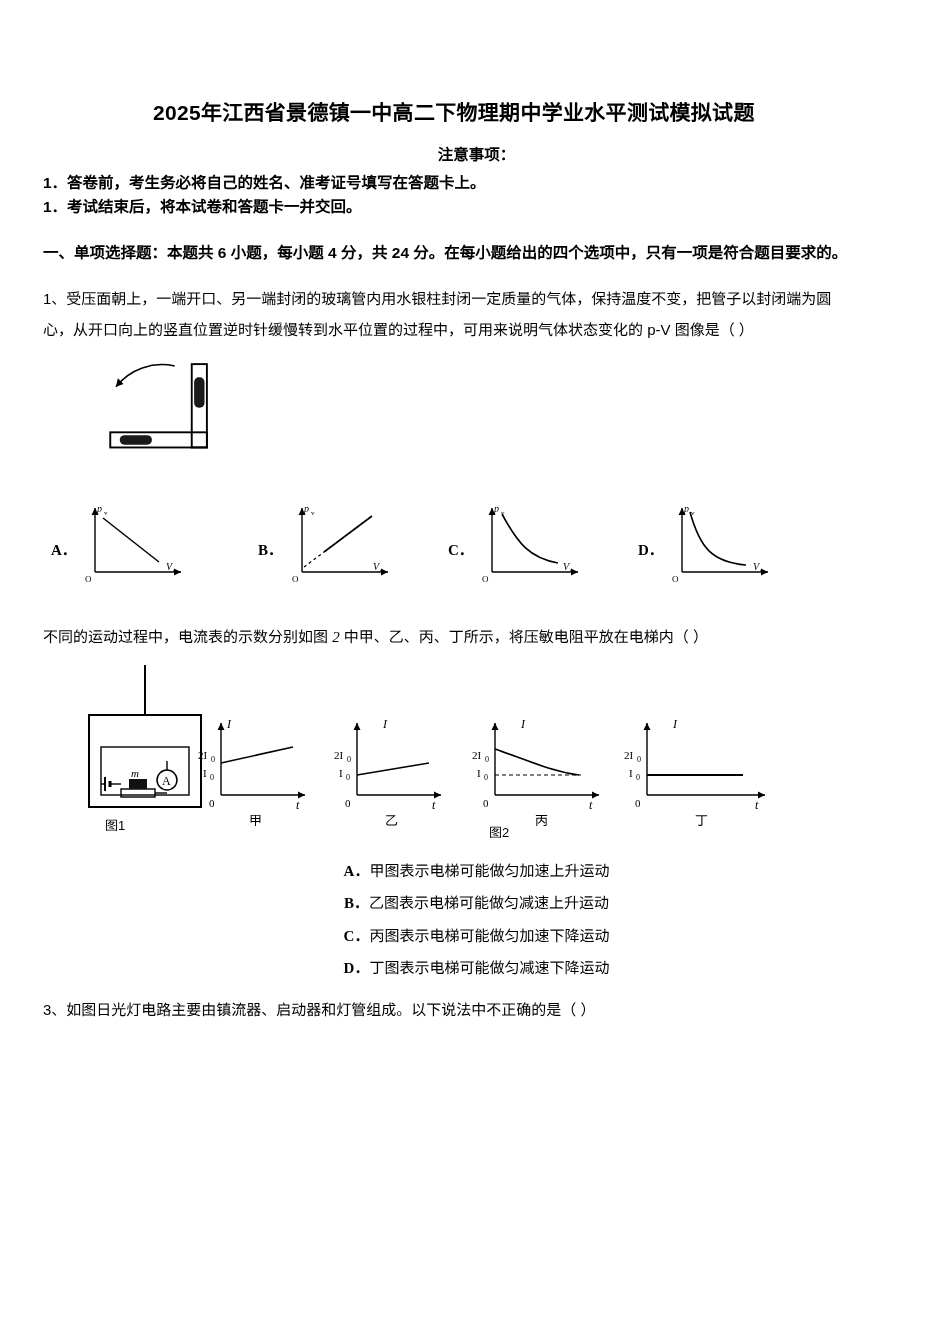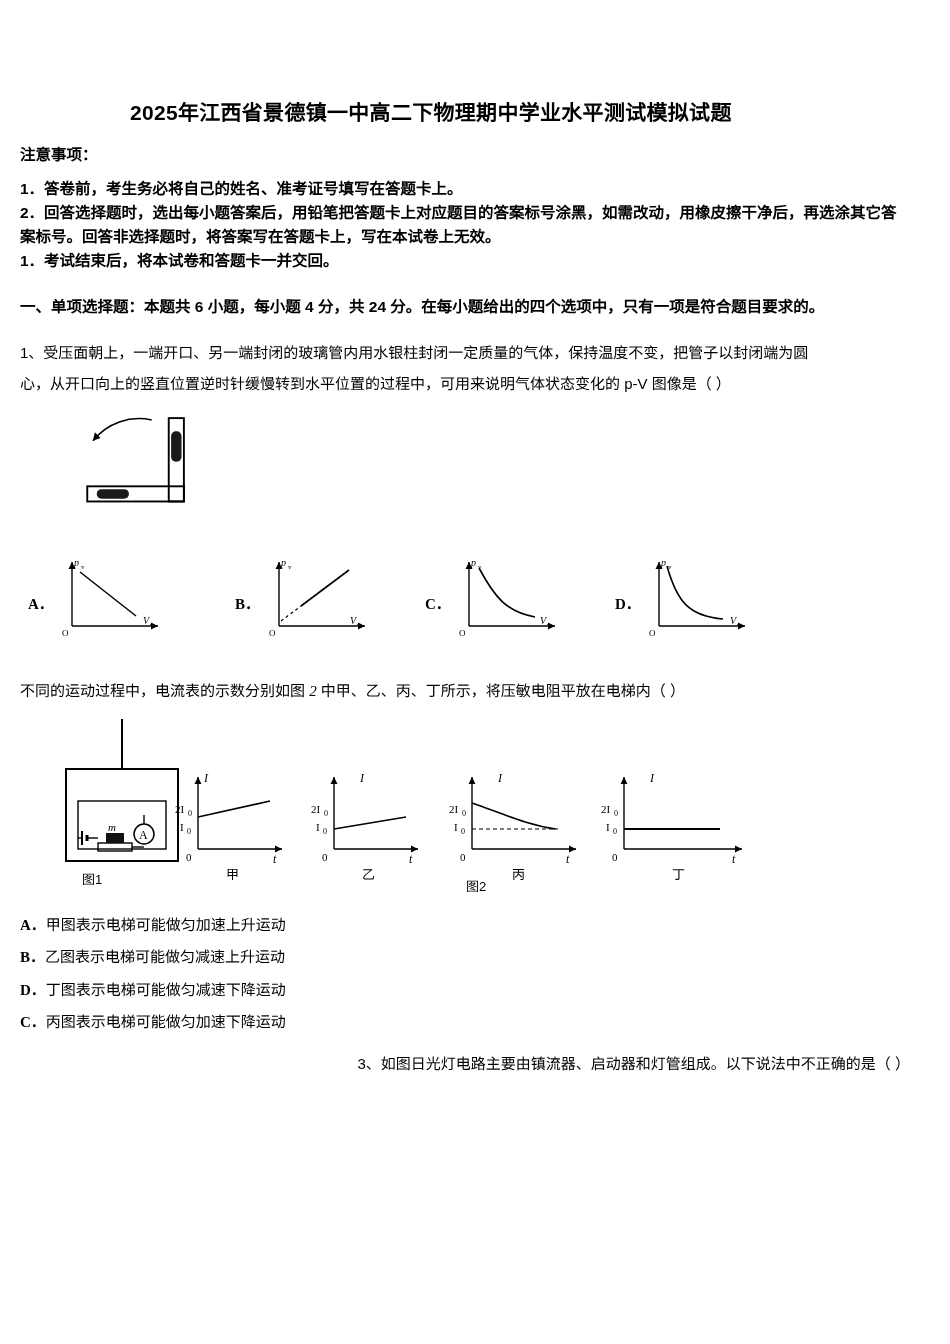--- a/index.html
+++ b/index.html
@@ -13,35 +13,36 @@
     font-family: "Liberation Serif", "DejaVu Serif", serif;
     color: #000000;
     position: relative;
     overflow: hidden;
   }
   .page {
     position: relative;
     width: 950px;
     height: 1344px;
     box-sizing: border-box;
-    padding: 96px 40px 0 20px;
+    padding: 96px 40px 0 43px;
   }
   .doc-title {
     font-family: "Liberation Sans", sans-serif;
     font-weight: bold;
     font-size: 21px;
     text-align: left;
     margin: 0 0 16px 110px;
     letter-spacing: 0.3px;
   }
   .notice-head {
     font-family: Liberation Mono, monospace;
     font-weight: bold;
     font-size: 15.5px;
-    margin: 0 0 12px 0;
+    margin: 0 0 6px 0;
+    text-align: center;
   }
   .notice-line {
     font-family: Liberation Sans, sans-serif;
     font-weight: bold;
     font-size: 15.5px;
     line-height: 1.55;
     margin: 0;
   }
   .sec-head {
     font-size: 15.5px;
@@ -57,20 +58,21 @@
     font-family: "Liberation Sans", sans-serif;
     text-align: justify;
   }
   .q-text .it { font-style: italic; font-family: "Liberation Serif", serif; }
   .q-text b { font-weight: normal; }
   .opt-line {
     font-size: 15px;
     line-height: 2.1;
     font-family: "Liberation Sans", sans-serif;
     margin: 0;
+    text-align: center;
   }
   .opt-line .lab { font-family: "Liberation Serif", serif; font-weight: bold; }
 
   
   .fig1 {
     position: relative;
     height: 270px;
     margin-top: 6px;
   }
   .tube {
@@ -108,33 +110,31 @@
     height: 190px;
     margin-top: 12px;
   }
   .fig2 svg { position: absolute; left: 0; top: 0; }
 
   .q3 {
     font-size: 15px;
     line-height: 2.0;
     font-family: "Liberation Sans", sans-serif;
     margin-top: 10px;
-    text-align: right;
   }
 </style>
 </head>
 <body>
 
 <div class="page">
 
   <h1 class="doc-title">2025年江西省景德镇一中高二下物理期中学业水平测试模拟试题</h1>
 
   <div class="notice-head">注意事项：</div>
   <p class="notice-line">1．答卷前，考生务必将自己的姓名、准考证号填写在答题卡上。</p>
-  <p class="notice-line">2．回答选择题时，选出每小题答案后，用铅笔把答题卡上对应题目的答案标号涂黑，如需改动，用橡皮擦干净后，再选涂其它答案标号。回答非选择题时，将答案写在答题卡上，写在本试卷上无效。</p>
   <p class="notice-line">1．考试结束后，将本试卷和答题卡一并交回。</p>
 
   <div class="sec-head">
     <b>一、单项选择题：</b><b>本题共 6 小题，每小题 4 分，共 24 分。在每小题给出的四个选项中，只有一项是符合题目要求的。</b>
   </div>
 
   <p class="q-text">
     <span>1、</span><span>受压面朝上，一端开口、另一端封闭的玻璃管内用水银柱封闭一定质量的气体，保持温度不变，把管子以封闭端为圆</span>
   </p>
   <p class="q-text">
@@ -321,23 +321,23 @@
     </svg>
   </div>
 
   <p class="opt-line">
     <span class="lab">A．</span><span>甲图表示电梯可能做匀加速上升运动</span>
   </p>
   <p class="opt-line">
     <span class="lab">B．</span><span>乙图表示电梯可能做匀减速上升运动</span>
   </p>
   <p class="opt-line">
+    <span class="lab">C．</span><span>丙图表示电梯可能做匀加速下降运动</span>
+  </p>
+  <p class="opt-line">
     <span class="lab">D．</span><span>丁图表示电梯可能做匀减速下降运动</span>
-  </p>
-  <p class="opt-line">
-    <span class="lab">C．</span><span>丙图表示电梯可能做匀加速下降运动</span>
   </p>
 
   <p class="q3">
     <span>3、</span><span>如图日光灯电路主要由镇流器、启动器和灯管组成。以下说法中不正确的是（   ）</span>
   </p>
 
 </div>
 
 </body></html>

